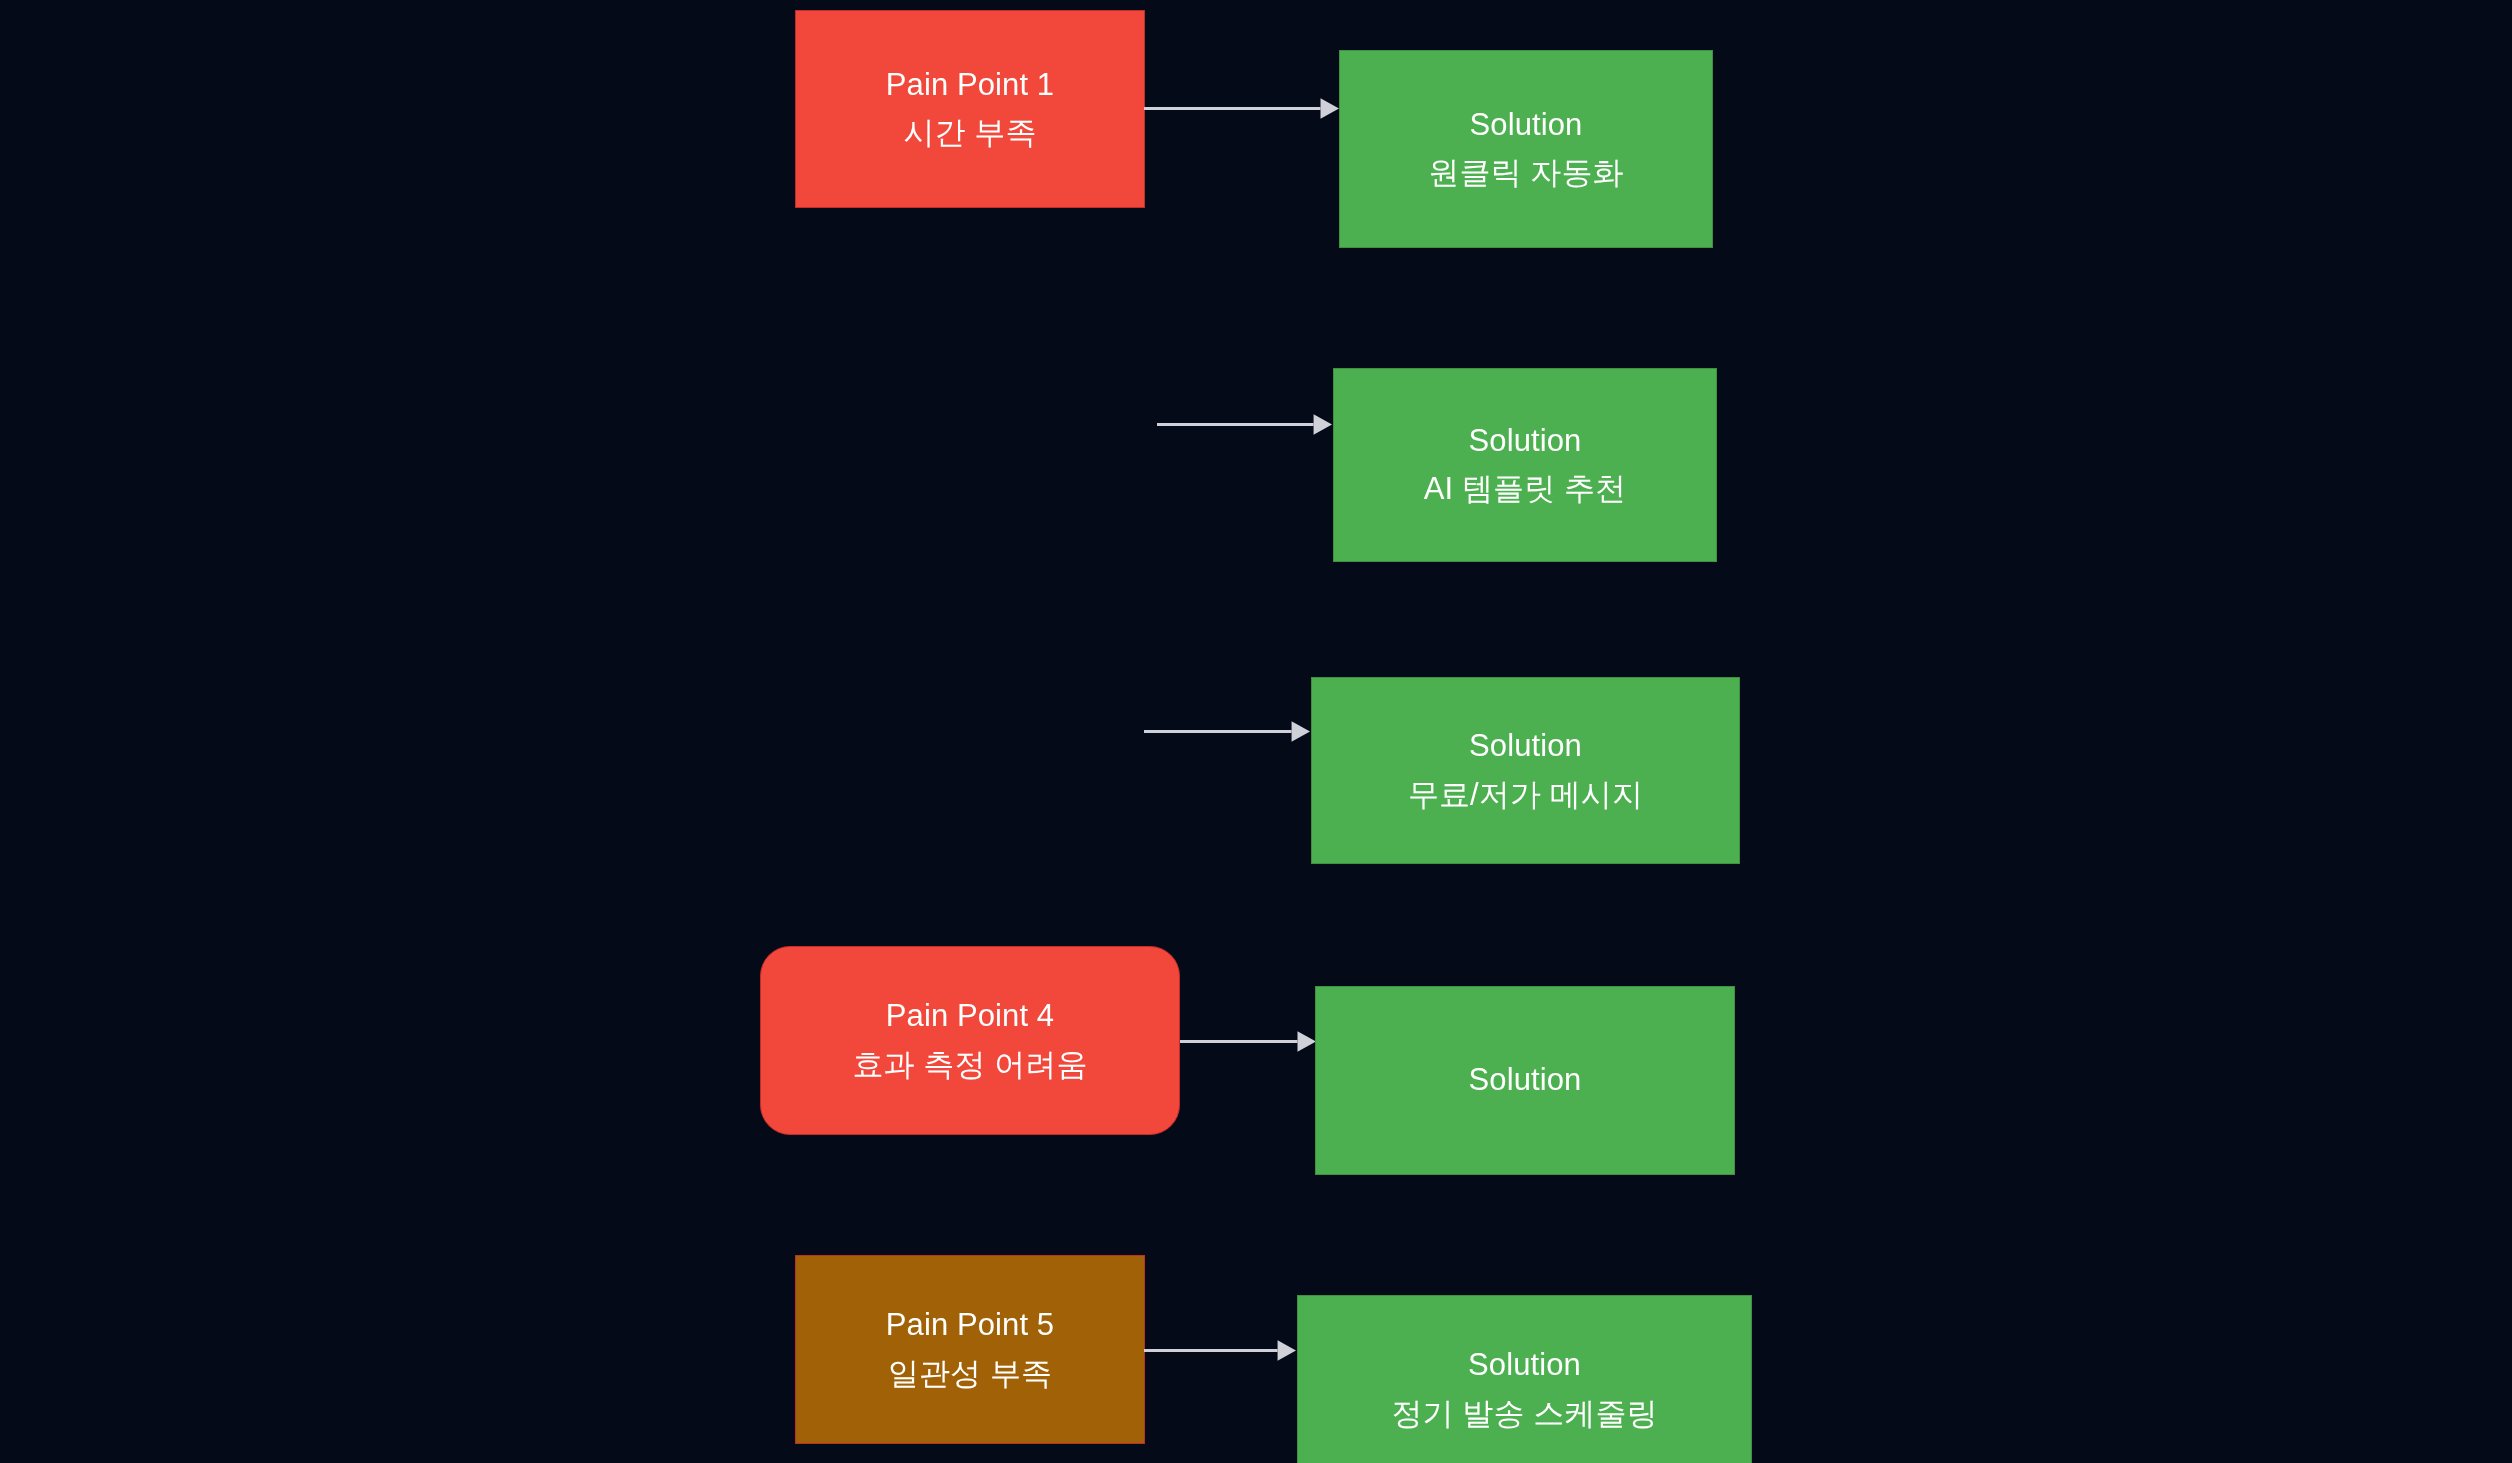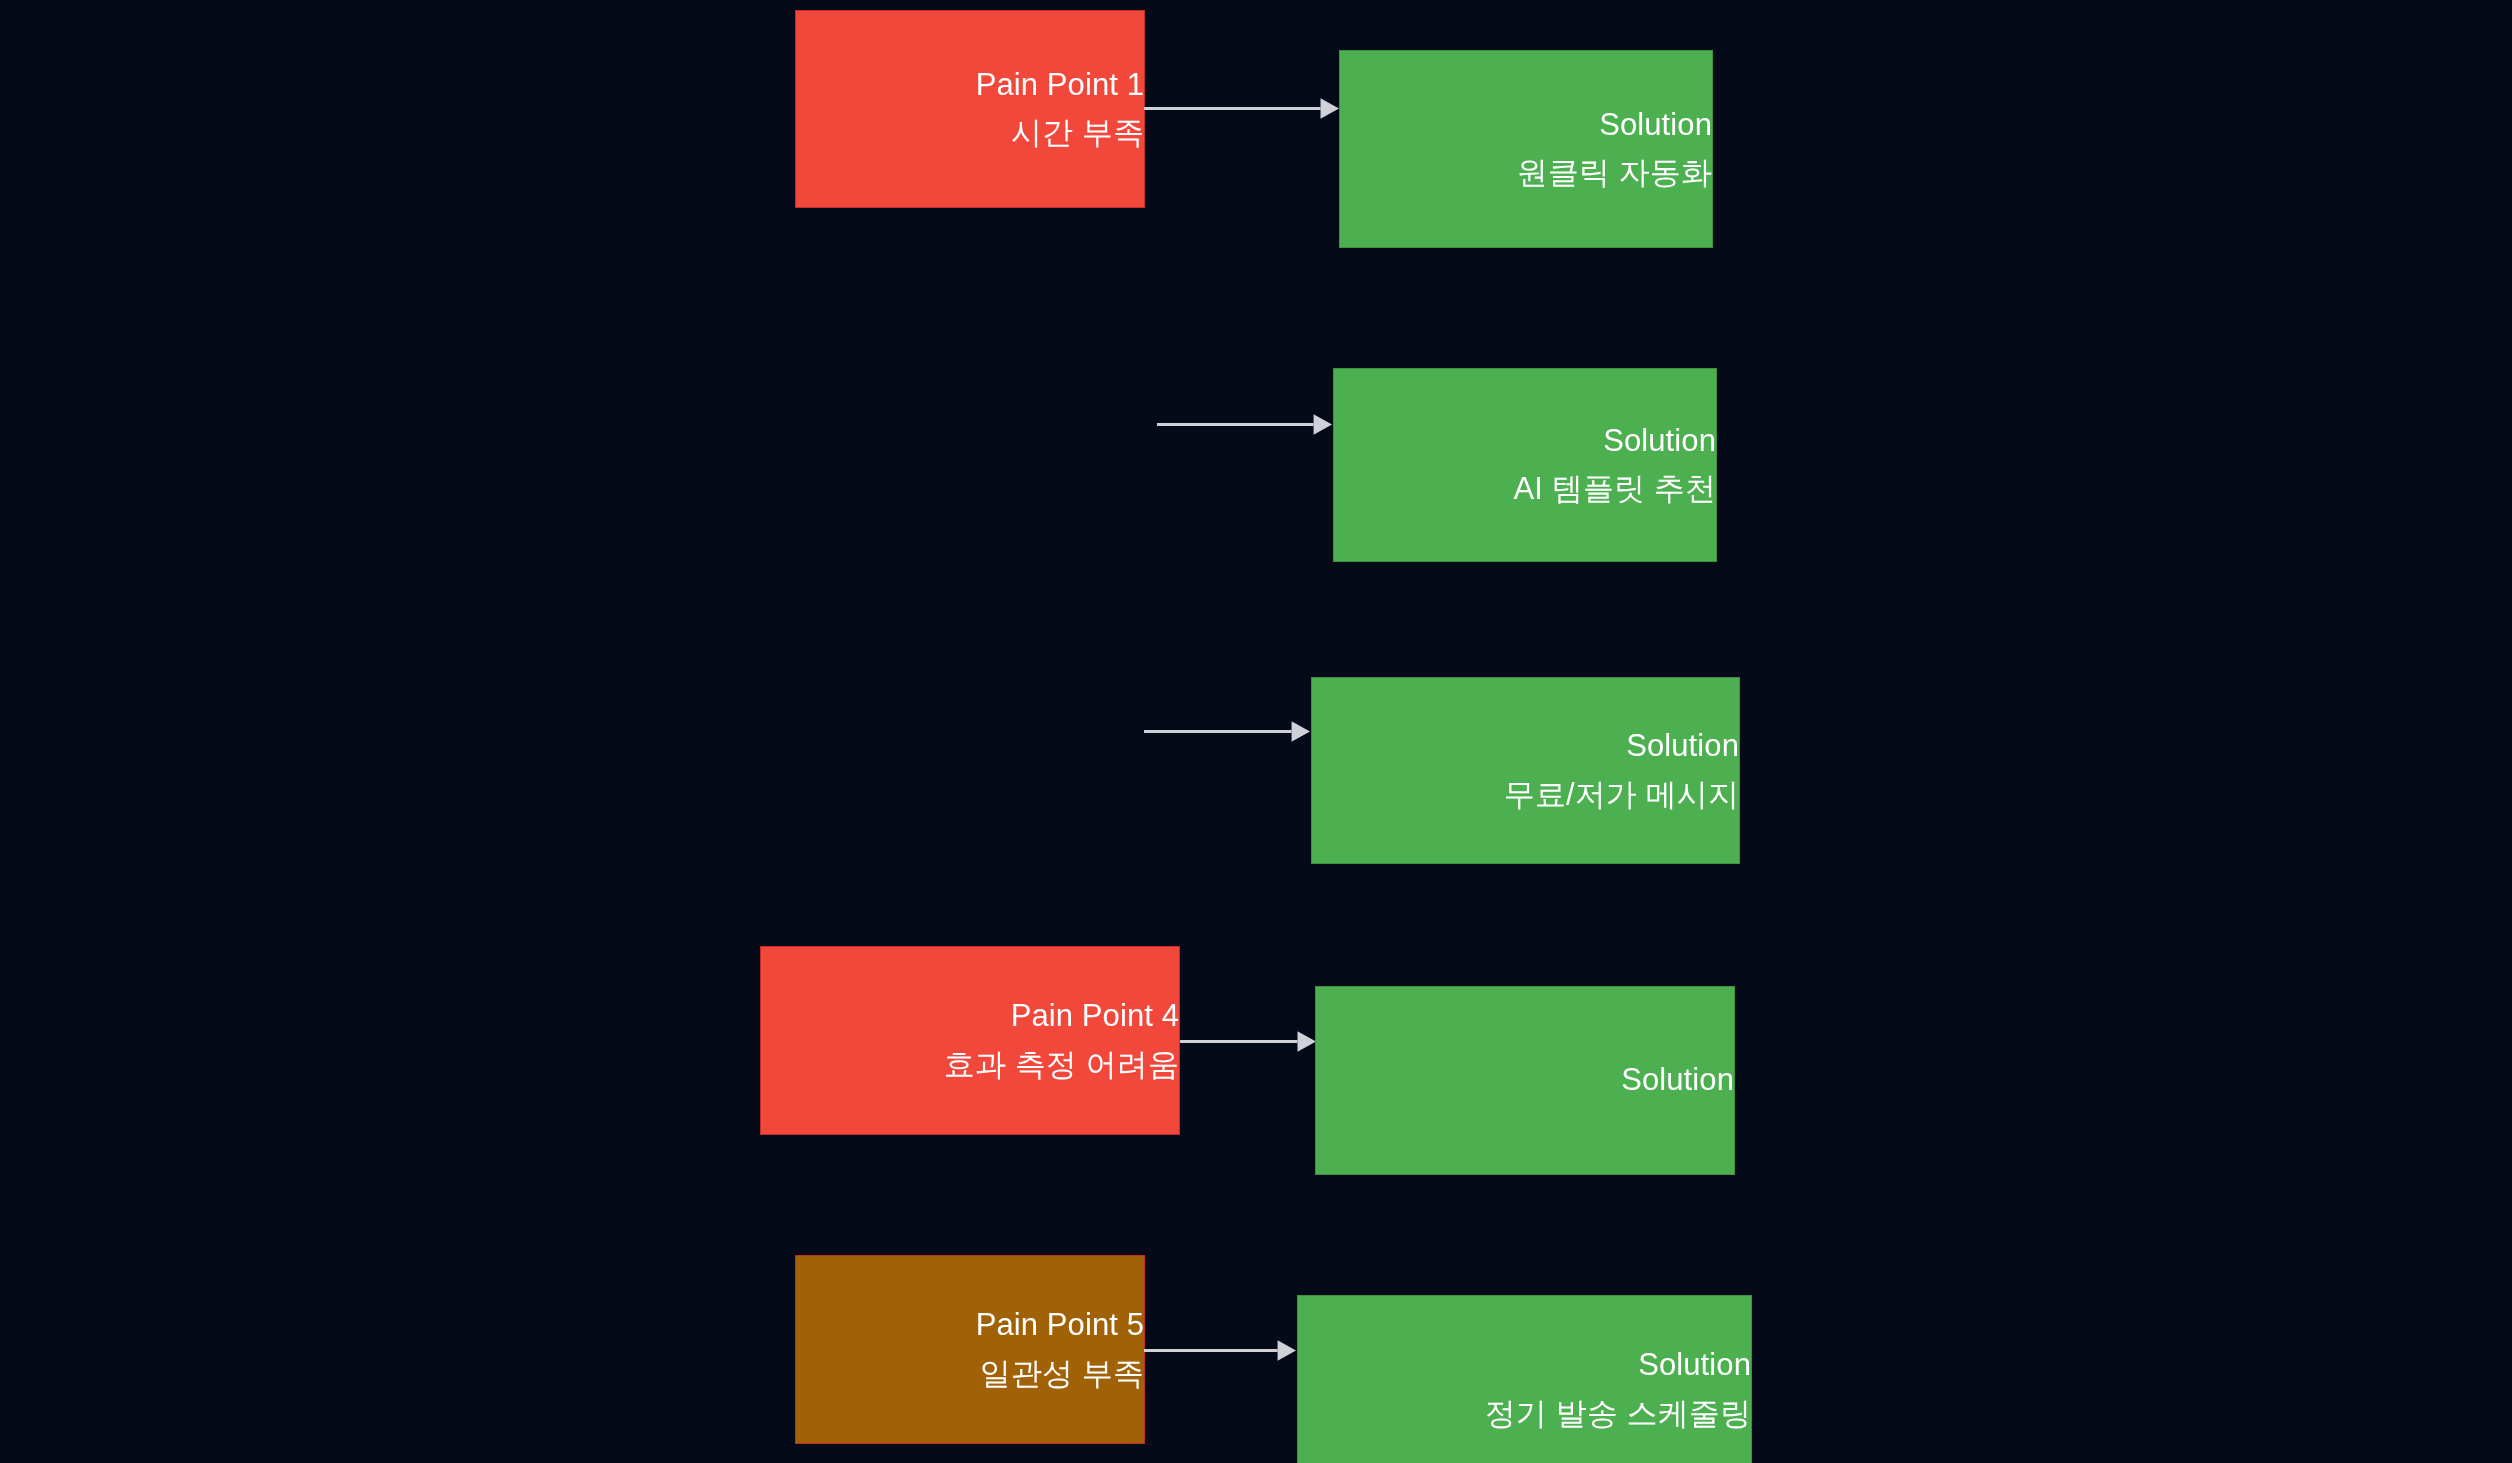--- a/index.html
+++ b/index.html
@@ -32,21 +32,20 @@
     line-height: 1.30;
     letter-spacing: 0.1px;
   }
   .node .line1,
   .node .line2 {
     display: block;
     width: 100%;
     font-size: 31px;
     font-weight: 400;
     white-space: nowrap;
-    text-align: right;
   }
   .node .line2 {
     margin-top: 8.3px;
   }
   .pain {
     background: #f2483b;
     border: 1.8px solid #c32c2c;
   }
   .solution {
     background: #4cb050;
@@ -97,21 +96,21 @@
       <svg width="166" height="37" viewBox="0 0 180 40">
         <line x1="0" y1="20" x2="160" y2="20" stroke="#d0d0d8" stroke-width="3"></line>
         <polygon points="160,9 180,20 160,31" fill="#d0d0d8"></polygon>
       </svg>
     </div>
     <div class="node solution" style="left: 1311px; top: 637px; width: 429px; height: 187px; background: rgb(76, 176, 80); border-color: rgb(61, 145, 64); color: rgb(255, 255, 255);">
       <span class="line1">Solution</span>
       <span class="line2">무료/저가 메시지</span>
     </div>
     <div style="position: absolute; left: 0px; top: 0px; width: 0px; height: 0px;"></div>
-    <div class="node pain" style="left: 760px; top: 946px; width: 420px; height: 189px; background: rgb(242, 72, 59); border-color: rgb(195, 44, 44); color: rgb(255, 255, 255);">
+    <div class="node pain" style="left: 760px; top: 946px; width: 420px; height: 189px; background: rgb(242, 72, 59); border-color: rgb(195, 44, 44); color: rgb(255, 255, 255); border-radius: 30px;">
       <span class="line1">Pain Point 4</span>
       <span class="line2">효과 측정 어려움</span>
     </div>
     <div class="connector" style="left: 1180px; top: 1023px; width: 136px; height: 37px;">
       <svg width="136" height="37" viewBox="0 0 147 40">
         <line x1="0" y1="20" x2="127" y2="20" stroke="#d0d0d8" stroke-width="3"></line>
         <polygon points="127,9 147,20 127,31" fill="#d0d0d8"></polygon>
       </svg>
     </div>
     <div class="node solution" style="left: 1315px; top: 946px; width: 420px; height: 189px; background: rgb(76, 176, 80); border-color: rgb(61, 145, 64); color: rgb(255, 255, 255);">

